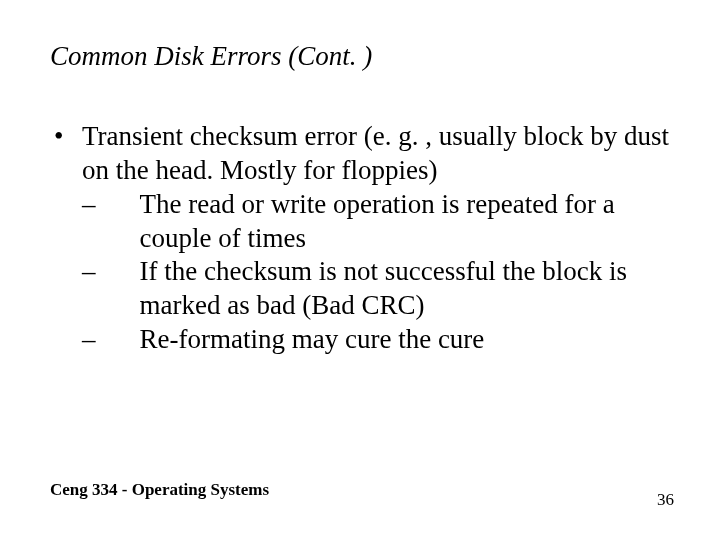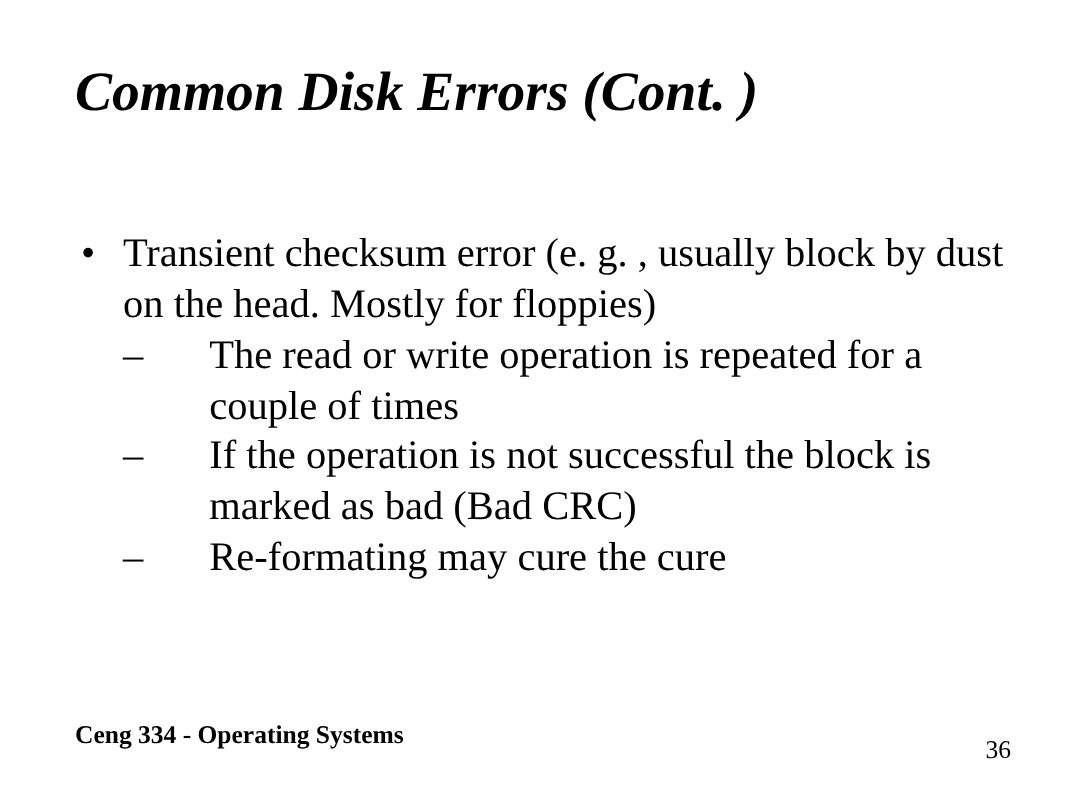--- a/index.html
+++ b/index.html
@@ -10,24 +10,24 @@
     color: #000000;
     position: relative;
   }
   .slide {
     width: 720px;
     height: 540px;
     position: relative;
     padding: 40px 50px 0 50px;
   }
   .title {
-    font-size: 37px;
-    font-weight: bold;
+    font-size: 27px;
+    font-weight: normal;
     font-style: italic;
-    margin-bottom: 68px;
+    margin-bottom: 48px;
     line-height: 1.2;
   }
   .content {
     font-size: 27px;
     line-height: 1.25;
   }
   .bullet-row {
     display: flex;
     align-items: flex-start;
   }
@@ -82,21 +82,21 @@
       <div class="bullet-text">Transient checksum error (e. g. , usually block by dust on the head. Mostly for floppies)</div>
     </div>
 
     <div class="sub">
       <div class="sub-row">
         <div class="sub-mark">–</div>
         <div class="sub-text">The read or write operation is repeated for a couple of times</div>
       </div>
       <div class="sub-row">
         <div class="sub-mark">–</div>
-        <div class="sub-text">If the operation is not successful the block is marked as bad (Bad CRC)</div>
+        <div class="sub-text">If the checksum is not successful the block is marked as bad (Bad CRC)</div>
       </div>
       <div class="sub-row">
         <div class="sub-mark">–</div>
         <div class="sub-text">Re-formating may cure the cure</div>
       </div>
     </div>
   </div>
 
   <div class="footer-left">Ceng 334 - Operating Systems</div>
   <div class="footer-right">36</div>

